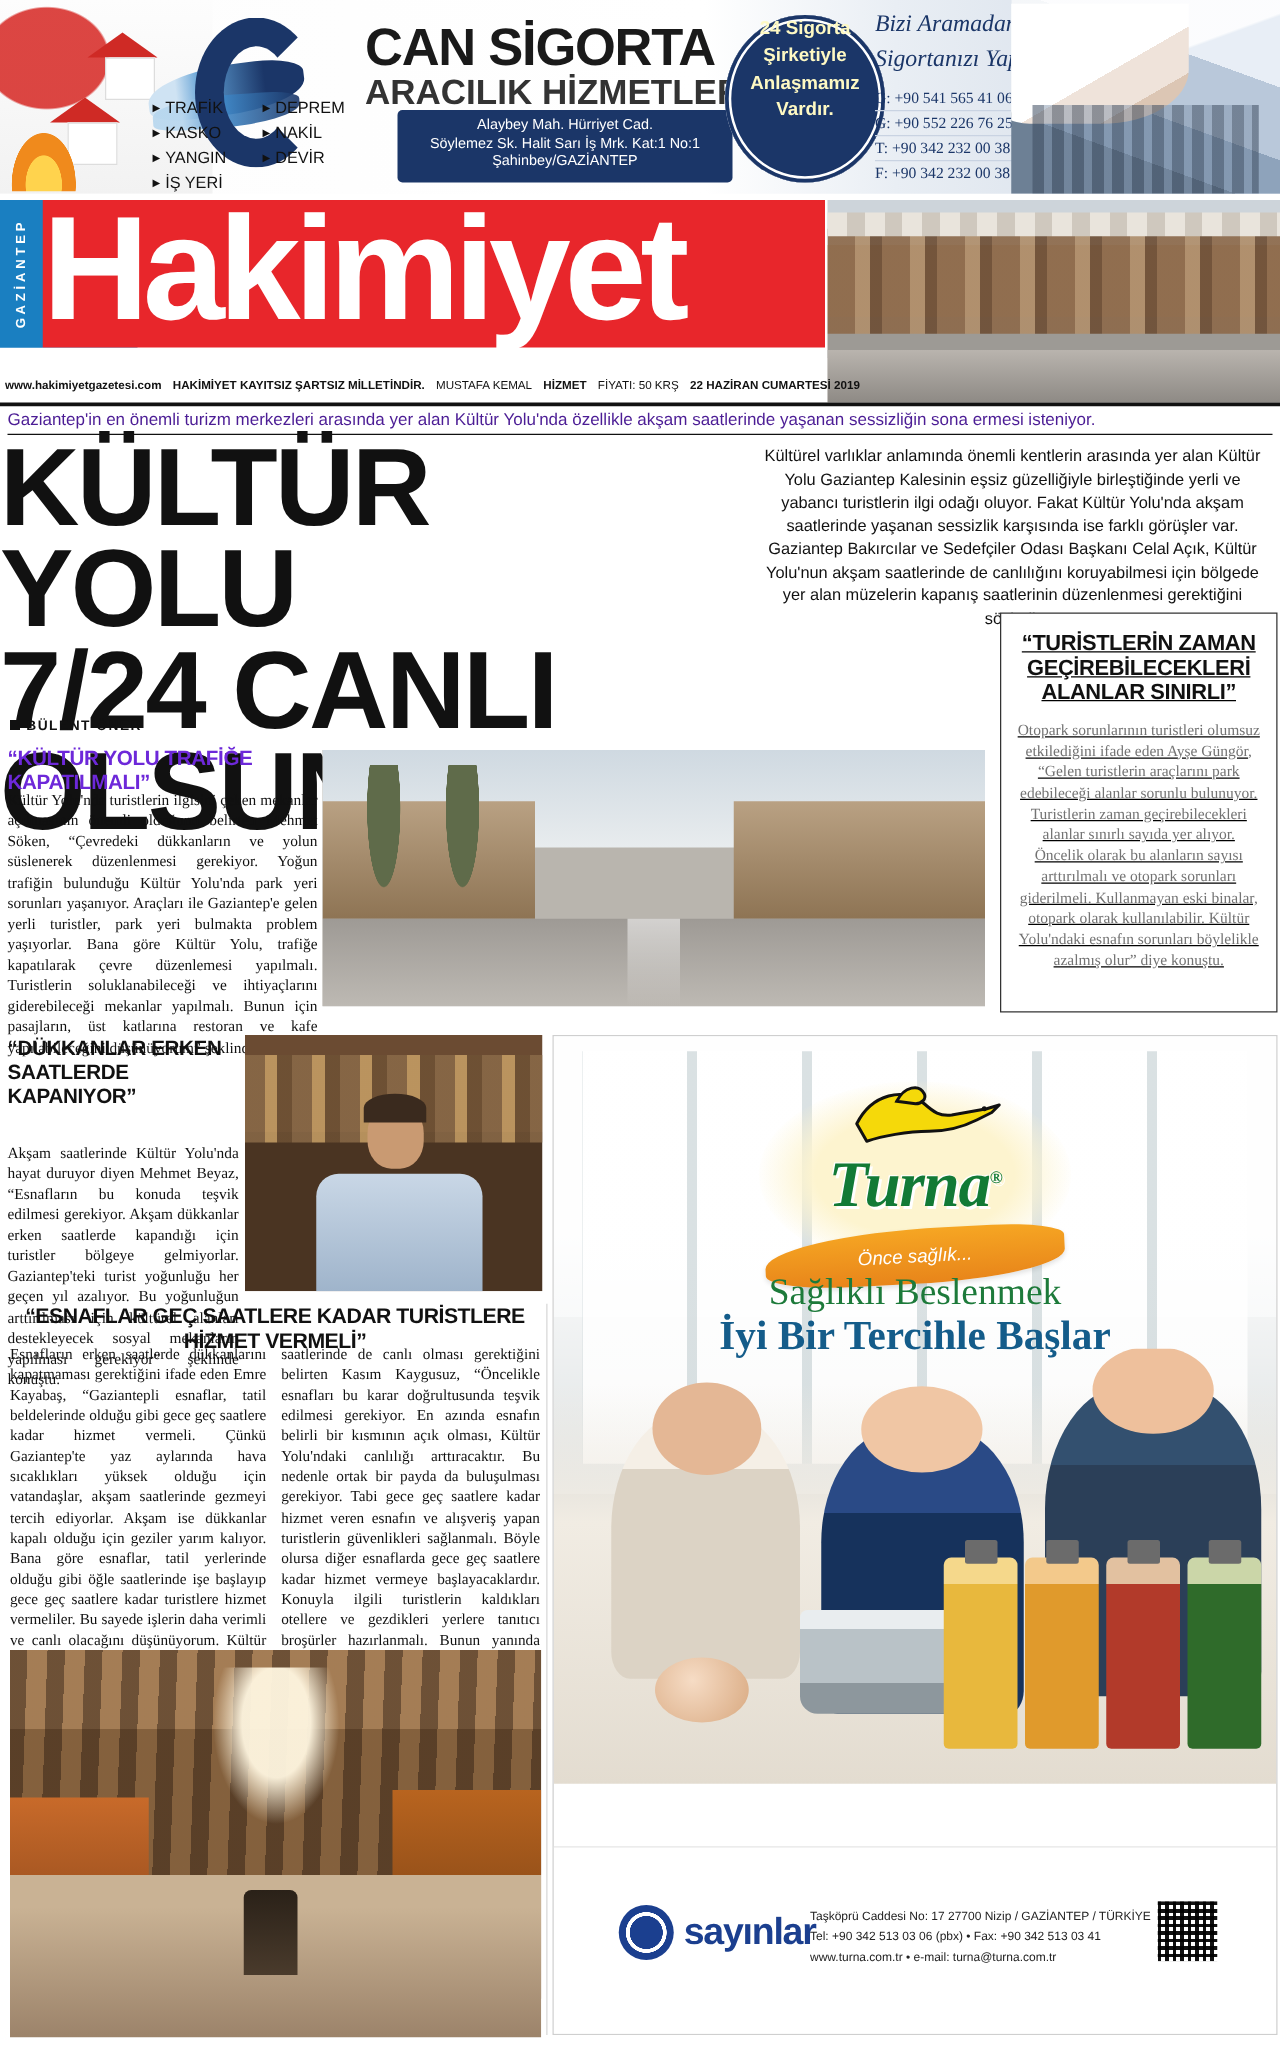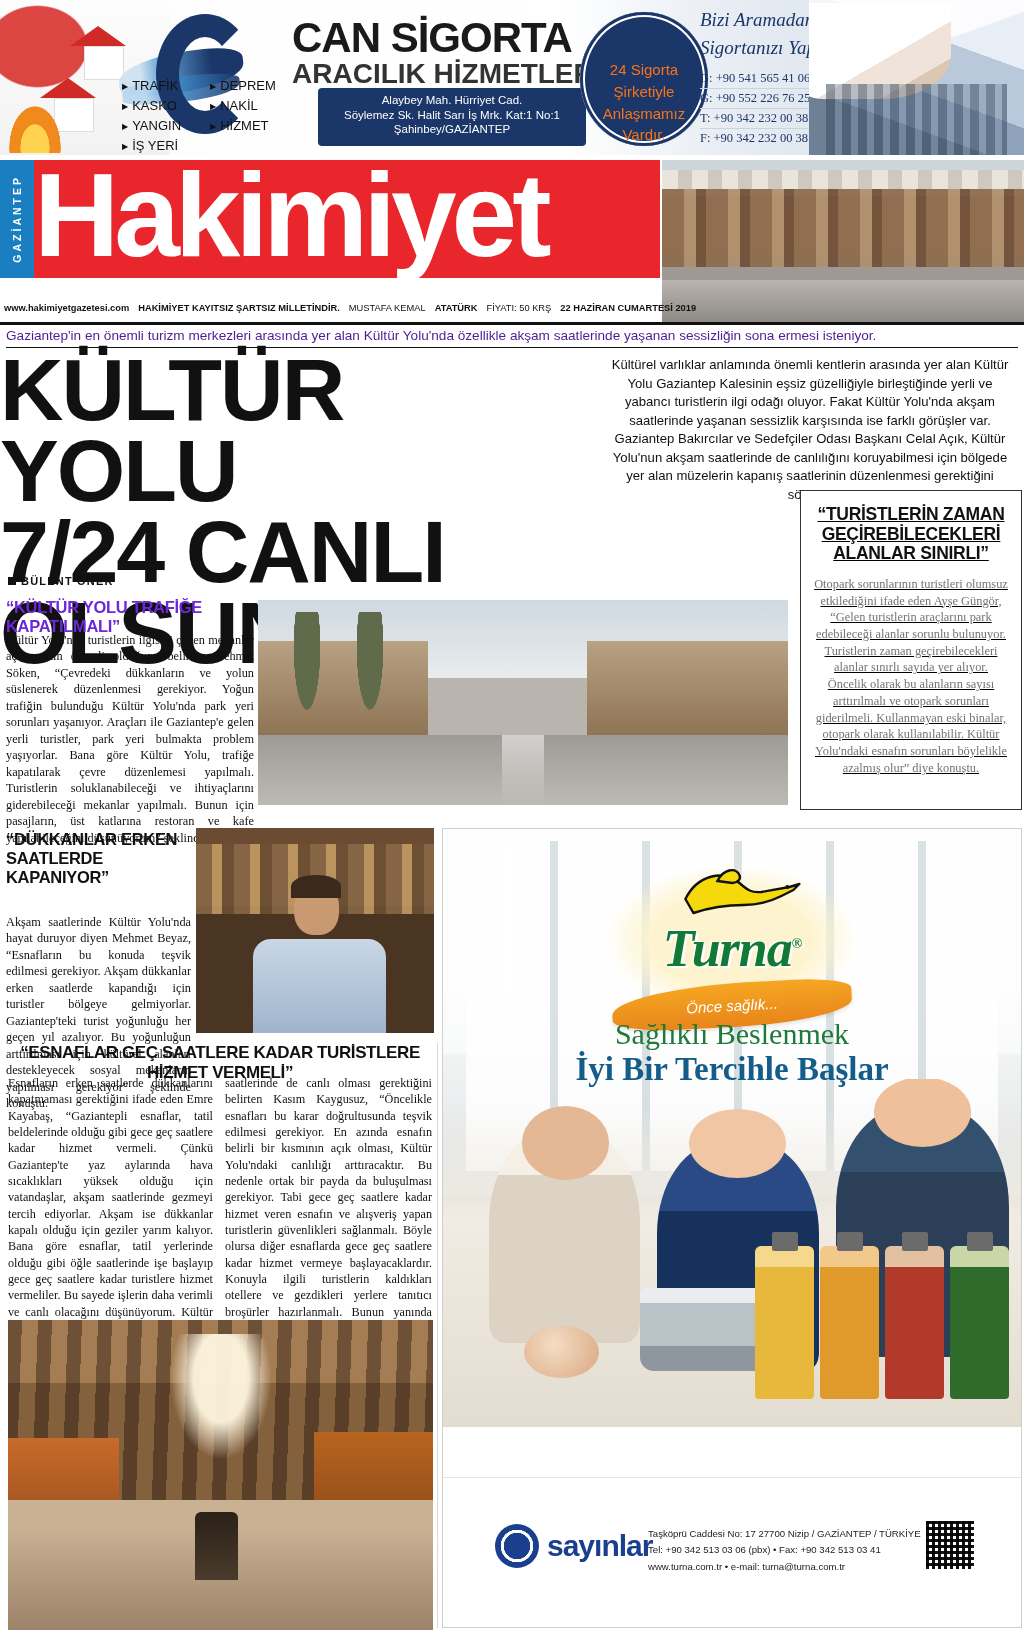--- a/index.html
+++ b/index.html
@@ -46,22 +46,22 @@
      color:#1a1a1a; font-family:"Liberation Sans", sans-serif; white-space:nowrap; }
   .can-sub { position:absolute; left:292px; top:58px; font-size:28px; font-weight:bold; letter-spacing:0px;
      color:#333; white-space:nowrap; }
   .can-addr { position:absolute; left:318px; top:88px; width:268px; height:58px; background:#1b3668;
      color:#fff; border-radius:4px; padding:5px 8px 0 8px; text-align:center; line-height:1.28; font-size:11.5px; }
   .can-list { position:absolute; left:122px; top:78px; width:180px; font-size:13px; color:#111; }
   .can-list .col { display:inline-block; vertical-align:top; width:88px; }
   .can-list .it { display:block; margin-bottom:5px; white-space:nowrap; }
   .can-list .it::before { content:"\25B6"; color:#111; font-size:8px; margin-right:4px; position:relative; top:-1px; }
   .can-badge { position:absolute; left:580px; top:12px; width:128px; height:134px; background:#1b3668;
-     border-radius:50%; color:#f97316; display:flex; align-items:flex-end; justify-content:center; text-align:center;
-     font-size:15px; line-height:1.45; box-shadow: inset 0 0 0 3px #1b3668, inset 0 0 0 5px #fff, inset 0 0 0 6px #1b3668; }
+     border-radius:50%; color:#fef9c3; display:flex; align-items:flex-start; justify-content:center; text-align:center;
+     font-size:15px; line-height:1.45; box-shadow: inset 0 0 0 3px #1b3668, inset 0 0 0 5px #fff, inset 0 0 0 6px #1b3668; font-weight: bold; }
   .can-badge span { display:block; padding:0 10px; }
   .can-right { position:absolute; left:700px; top:6px; width:200px; color:#1b3668; }
   .can-right .slogan { font-size:19px; line-height:1.45; font-style:italic; font-family:"Liberation Serif", serif; }
   .can-right .phones { margin-top:8px; font-size:12.5px; font-family:"Liberation Serif", serif; }
   .can-right .phones div { padding:2px 0; border-bottom:1px solid #c9d3e2; }
 
   
   .masthead { position:absolute; left:0; top:160px; width:660px; height:118px; }
   .mh-red { position:absolute; left:34px; top:0; width:626px; height:118px; background:#e8262b; }
   .mh-blue { position:absolute; left:0; top:0; width:34px; height:118px; background:#1a7fc1; }
@@ -261,21 +261,21 @@
 
     <div class="can-list">
       <div class="col">
         <span class="it">TRAFİK</span>
         <span class="it">KASKO</span>
         <span class="it">YANGIN</span>
         <span class="it">İŞ YERİ</span>
       </div><div class="col">
         <span class="it">DEPREM</span>
         <span class="it">NAKİL</span>
-        <span class="it">HİZMET</span>
+        <span class="it">DEVİR</span>
       </div>
     </div>
 
     <div class="can-addr" style="white-space:pre-line;">Alaybey Mah. Hürriyet Cad.
 Söylemez Sk. Halit Sarı İş Mrk. Kat:1 No:1
 Şahinbey/GAZİANTEP</div>
 
     <div class="can-badge">
       <span>24 Sigorta Şirketiyle Anlaşmamız Vardır.</span>
     </div>
@@ -307,21 +307,21 @@
   </div>
 
   <div class="mh-photo">
     <div class="mh-awn"></div>
   </div>
 
   <div class="infoline">
     <span class="site">www.hakimiyetgazetesi.com</span>
     <span>HAKİMİYET KAYITSIZ ŞARTSIZ MİLLETİNDİR.</span>
     <span class="light">MUSTAFA KEMAL</span>
-    <span>ATATÜRK</span>
+    <span>HİZMET</span>
     <span class="price">FİYATI: 50 KRŞ</span>
     <span>22 HAZİRAN CUMARTESİ 2019</span>
   </div>
 
   <div class="rule-top"></div>
 
   <div class="kicker">Gaziantep'in en önemli turizm merkezleri arasında yer alan Kültür Yolu'nda özellikle akşam saatlerinde yaşanan sessizliğin sona ermesi isteniyor.</div>
 
   <div class="headline">
     <span class="l1">KÜLTÜR YOLU</span>

